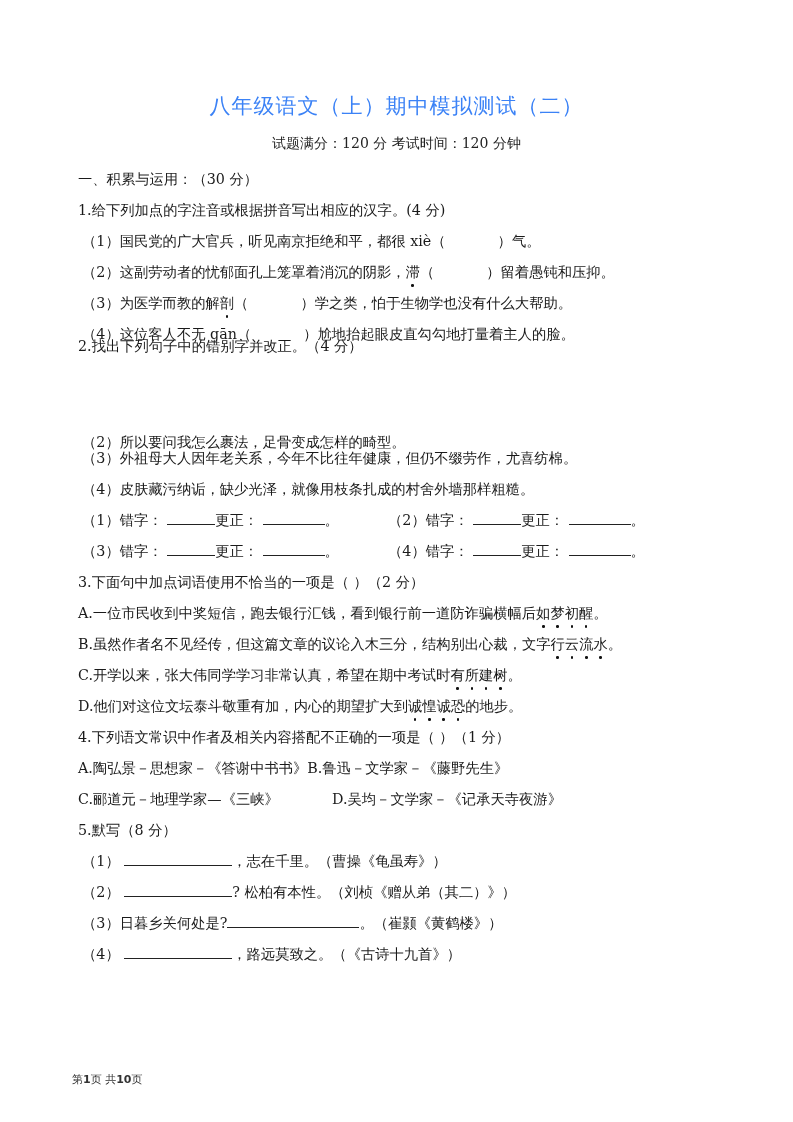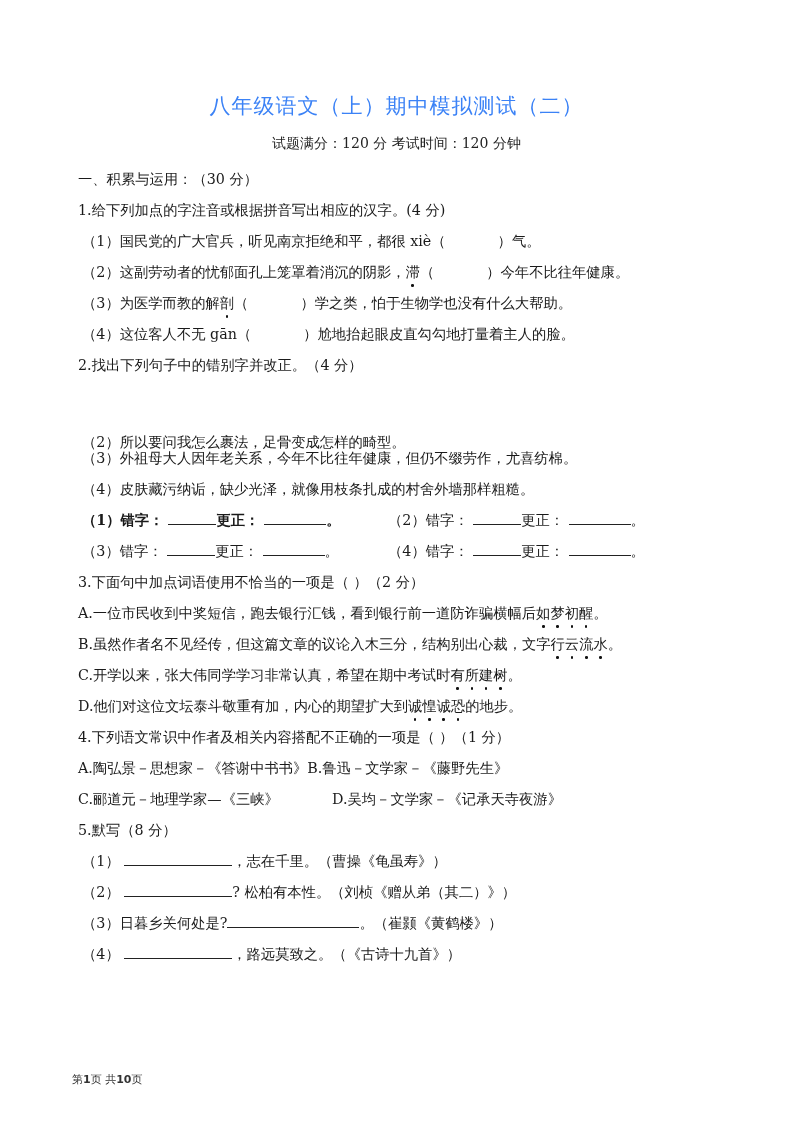--- a/index.html
+++ b/index.html
@@ -29,35 +29,35 @@
   <div class="title">八年级语文（上）期中模拟测试（二）</div>
   <div class="subtitle">试题满分：120 分  考试时间：120 分钟</div>
 
   <div class="line" style="top:169px;">一、积累与运用：（30 分）</div>
 
   <div class="line" style="top:200px;">1.给下列加点的字注音或根据拼音写出相应的汉字。(4 分)</div>
   <div class="line indent" style="top:231px;">
     <span>（1）国民党的广大官兵，听见南京拒绝和平，都很 xiè（</span><span class="gap" style="width:52px;"></span><span>）气。</span>
   </div>
   <div class="line indent" style="top:262px;">
-    <span>（2）这副劳动者的忧郁面孔上笼罩着消沉的阴影，</span><span class="dot">滞</span><span>（</span><span class="gap" style="width:52px;"></span><span>）今年不比往年健康。</span>
+    <span>（2）这副劳动者的忧郁面孔上笼罩着消沉的阴影，</span><span class="dot">滞</span><span>（</span><span class="gap" style="width:52px;"></span><span>）留着愚钝和压抑。</span>
   </div>
   <div class="line indent" style="top:293px;">
     <span>（3）为医学而教的解</span><span class="dot">剖</span><span>（</span><span class="gap" style="width:52px;"></span><span>）学之类，怕于生物学也没有什么大帮助。</span>
   </div>
   <div class="line indent" style="top:324px;">
     <span>（4）这位客人不无 gān（</span><span class="gap" style="width:52px;"></span><span>）尬地抬起眼皮直勾勾地打量着主人的脸。</span>
   </div>
 
-  <div class="line" style="top:355px;">2.找出下列句子中的错别字并改正。（4 分）</div>
+  <div class="line" style="top:336px;">2.找出下列句子中的错别字并改正。（4 分）</div>
   <div class="line indent" style="top:432px;">（2）所以要问我怎么裹法，足骨变成怎样的畸型。</div>
   <div class="line indent" style="top:448px;">（3）外祖母大人因年老关系，今年不比往年健康，但仍不缀劳作，尤喜纺棉。</div>
   <div class="line indent" style="top:479px;">（4）皮肤藏污纳诟，缺少光泽，就像用枝条扎成的村舍外墙那样粗糙。</div>
 
-  <div class="line indent" style="top:510px;font-weight:bold;">
+  <div class="line indent" style="top:510px;">
     <span>（1）</span><span>错字：</span>
     <span class="blank" style="width:48px;"></span><span>更正：</span>
     <span class="blank" style="width:62px;"></span><span>。</span>
   </div>
   <div class="line col2" style="top:510px;">
     <span>（2）</span><span>错字：</span>
     <span class="blank" style="width:48px;"></span><span>更正：</span>
     <span class="blank" style="width:62px;"></span><span>。</span>
   </div>
   <div class="line indent" style="top:541px;">

